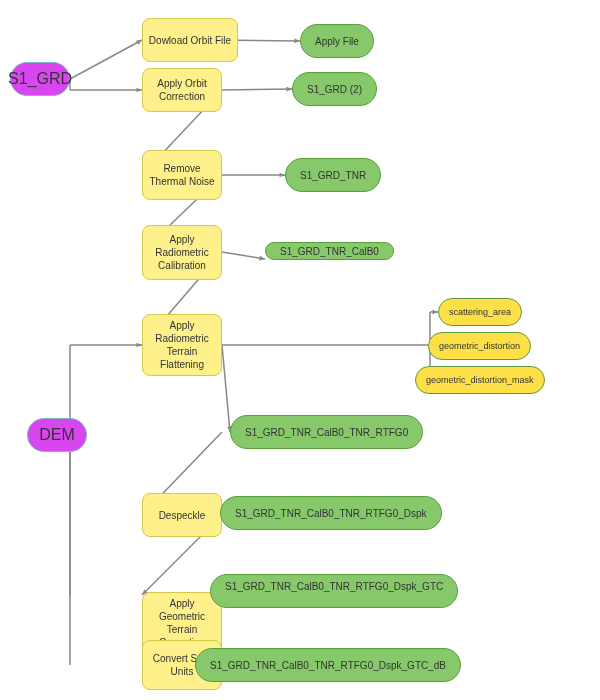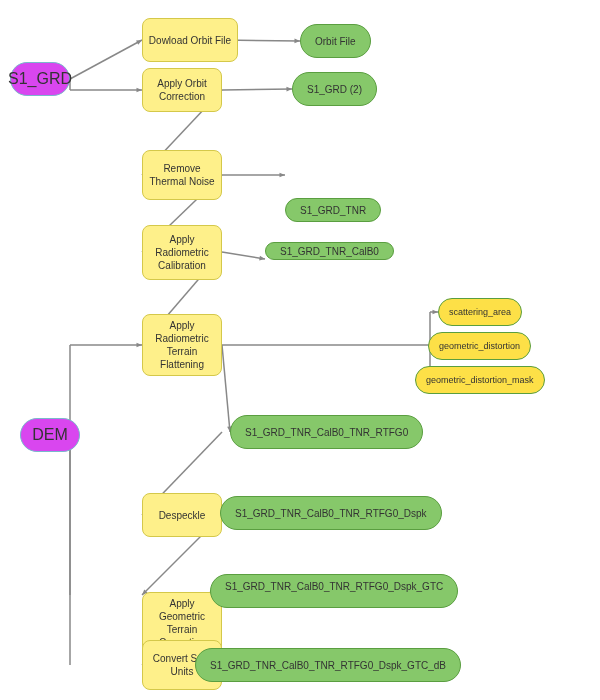--- a/index.html
+++ b/index.html
@@ -121,21 +121,21 @@
     <polygon points="142,665 144.62041159414815,659.6024595344496 147.69761686773333,663.1192655614041" fill="#888"></polygon>
     <line x1="222" y1="665" x2="195" y2="665" stroke="#888" stroke-width="1.5"></line>
     <polygon points="195,665 200.52636596401732,662.663489946148 200.52636596401732,667.336510053852" fill="#888"></polygon>
     <line x1="70" y1="435" x2="70" y2="665" stroke="#888" stroke-width="1.5"></line>
   </svg>
 
 <div class="node node-input" style="left:10px;top:62px;width:60px;height:34px;">
   <span>S1_GRD</span>
 </div>
 
-<div class="node node-input" style="left:20px;top:418px;width:60px;height:34px;align-items:center;">
+<div class="node node-input" style="left:27px;top:418px;width:60px;height:34px;align-items:center;">
   <span>DEM</span>
 </div>
 
 <div class="node node-process" style="left:142px;top:18px;width:96px;min-height:44px;">
   <span>Dowload Orbit File</span>
 </div>
 <div class="node node-process" style="left:142px;top:68px;width:80px;min-height:44px;">
   <span>Apply Orbit Correction</span>
 </div>
 <div class="node node-process" style="left:142px;top:150px;width:80px;min-height:50px;">
@@ -151,26 +151,26 @@
   <span>Despeckle</span>
 </div>
 <div class="node node-process" style="left:142px;top:568px;width:80px;min-height:55px;margin-top:24px;">
   <span>Apply Geometric Terrain Correction</span>
 </div>
 <div class="node node-process" style="left:142px;top:640px;width:80px;min-height:50px;">
   <span>Convert SAR Units</span>
 </div>
 
 <div class="node node-output" style="left:300px;top:24px;height:34px;display:flex;align-items:center;border-radius:17px;">
-  <span>Orbit File</span>
+  <span>Apply File</span>
 </div>
 <div class="node node-output" style="left:292px;top:72px;height:34px;display:flex;align-items:center;border-radius:17px;">
   <span>S1_GRD (2)</span>
 </div>
-<div class="node node-output" style="left:285px;top:158px;height:24px;display:flex;align-items:center;border-radius:17px;margin-top:40px;">
+<div class="node node-output" style="left:285px;top:158px;height:34px;display:flex;align-items:center;border-radius:17px;">
   <span>S1_GRD_TNR</span>
 </div>
 <div class="node node-output" style="left:265px;top:242px;height:18px;display:flex;align-items:center;border-radius:17px;">
   <span>S1_GRD_TNR_CalB0</span>
 </div>
 
 <div class="node node-output-sm" style="left:438px;top:298px;">
   <span>scattering_area</span>
 </div>
 <div class="node node-output-sm" style="left:428px;top:332px;">

